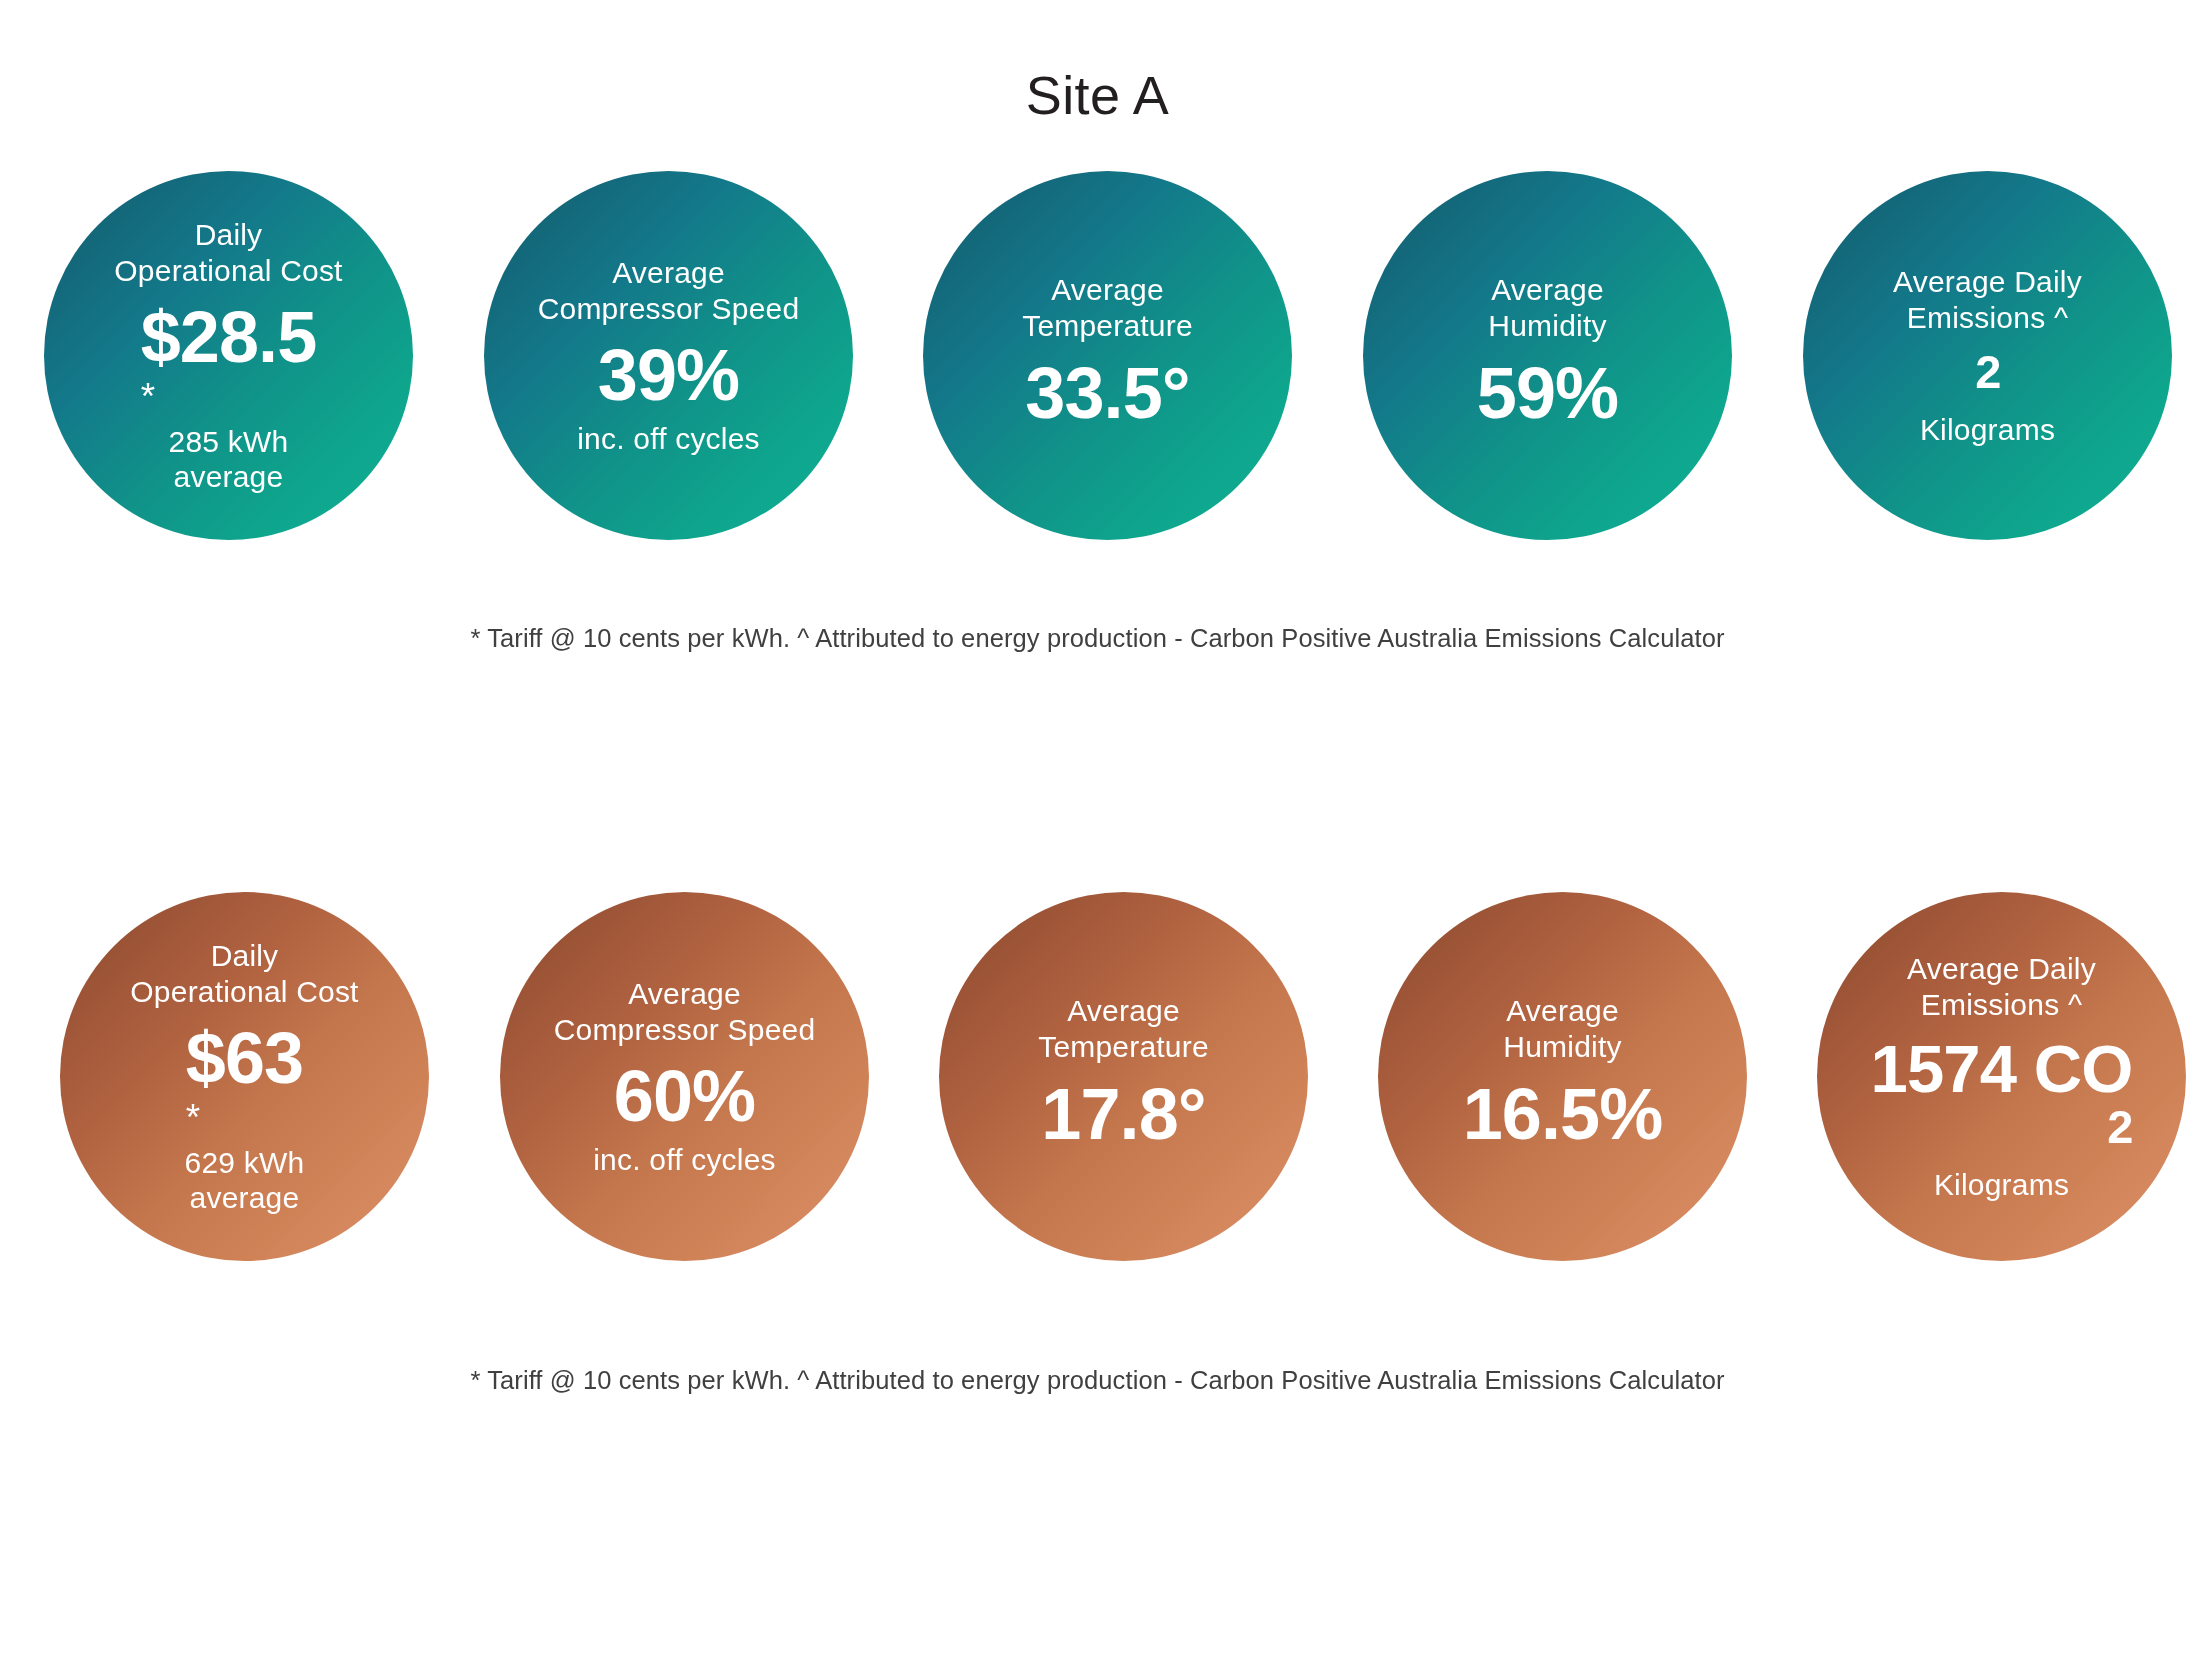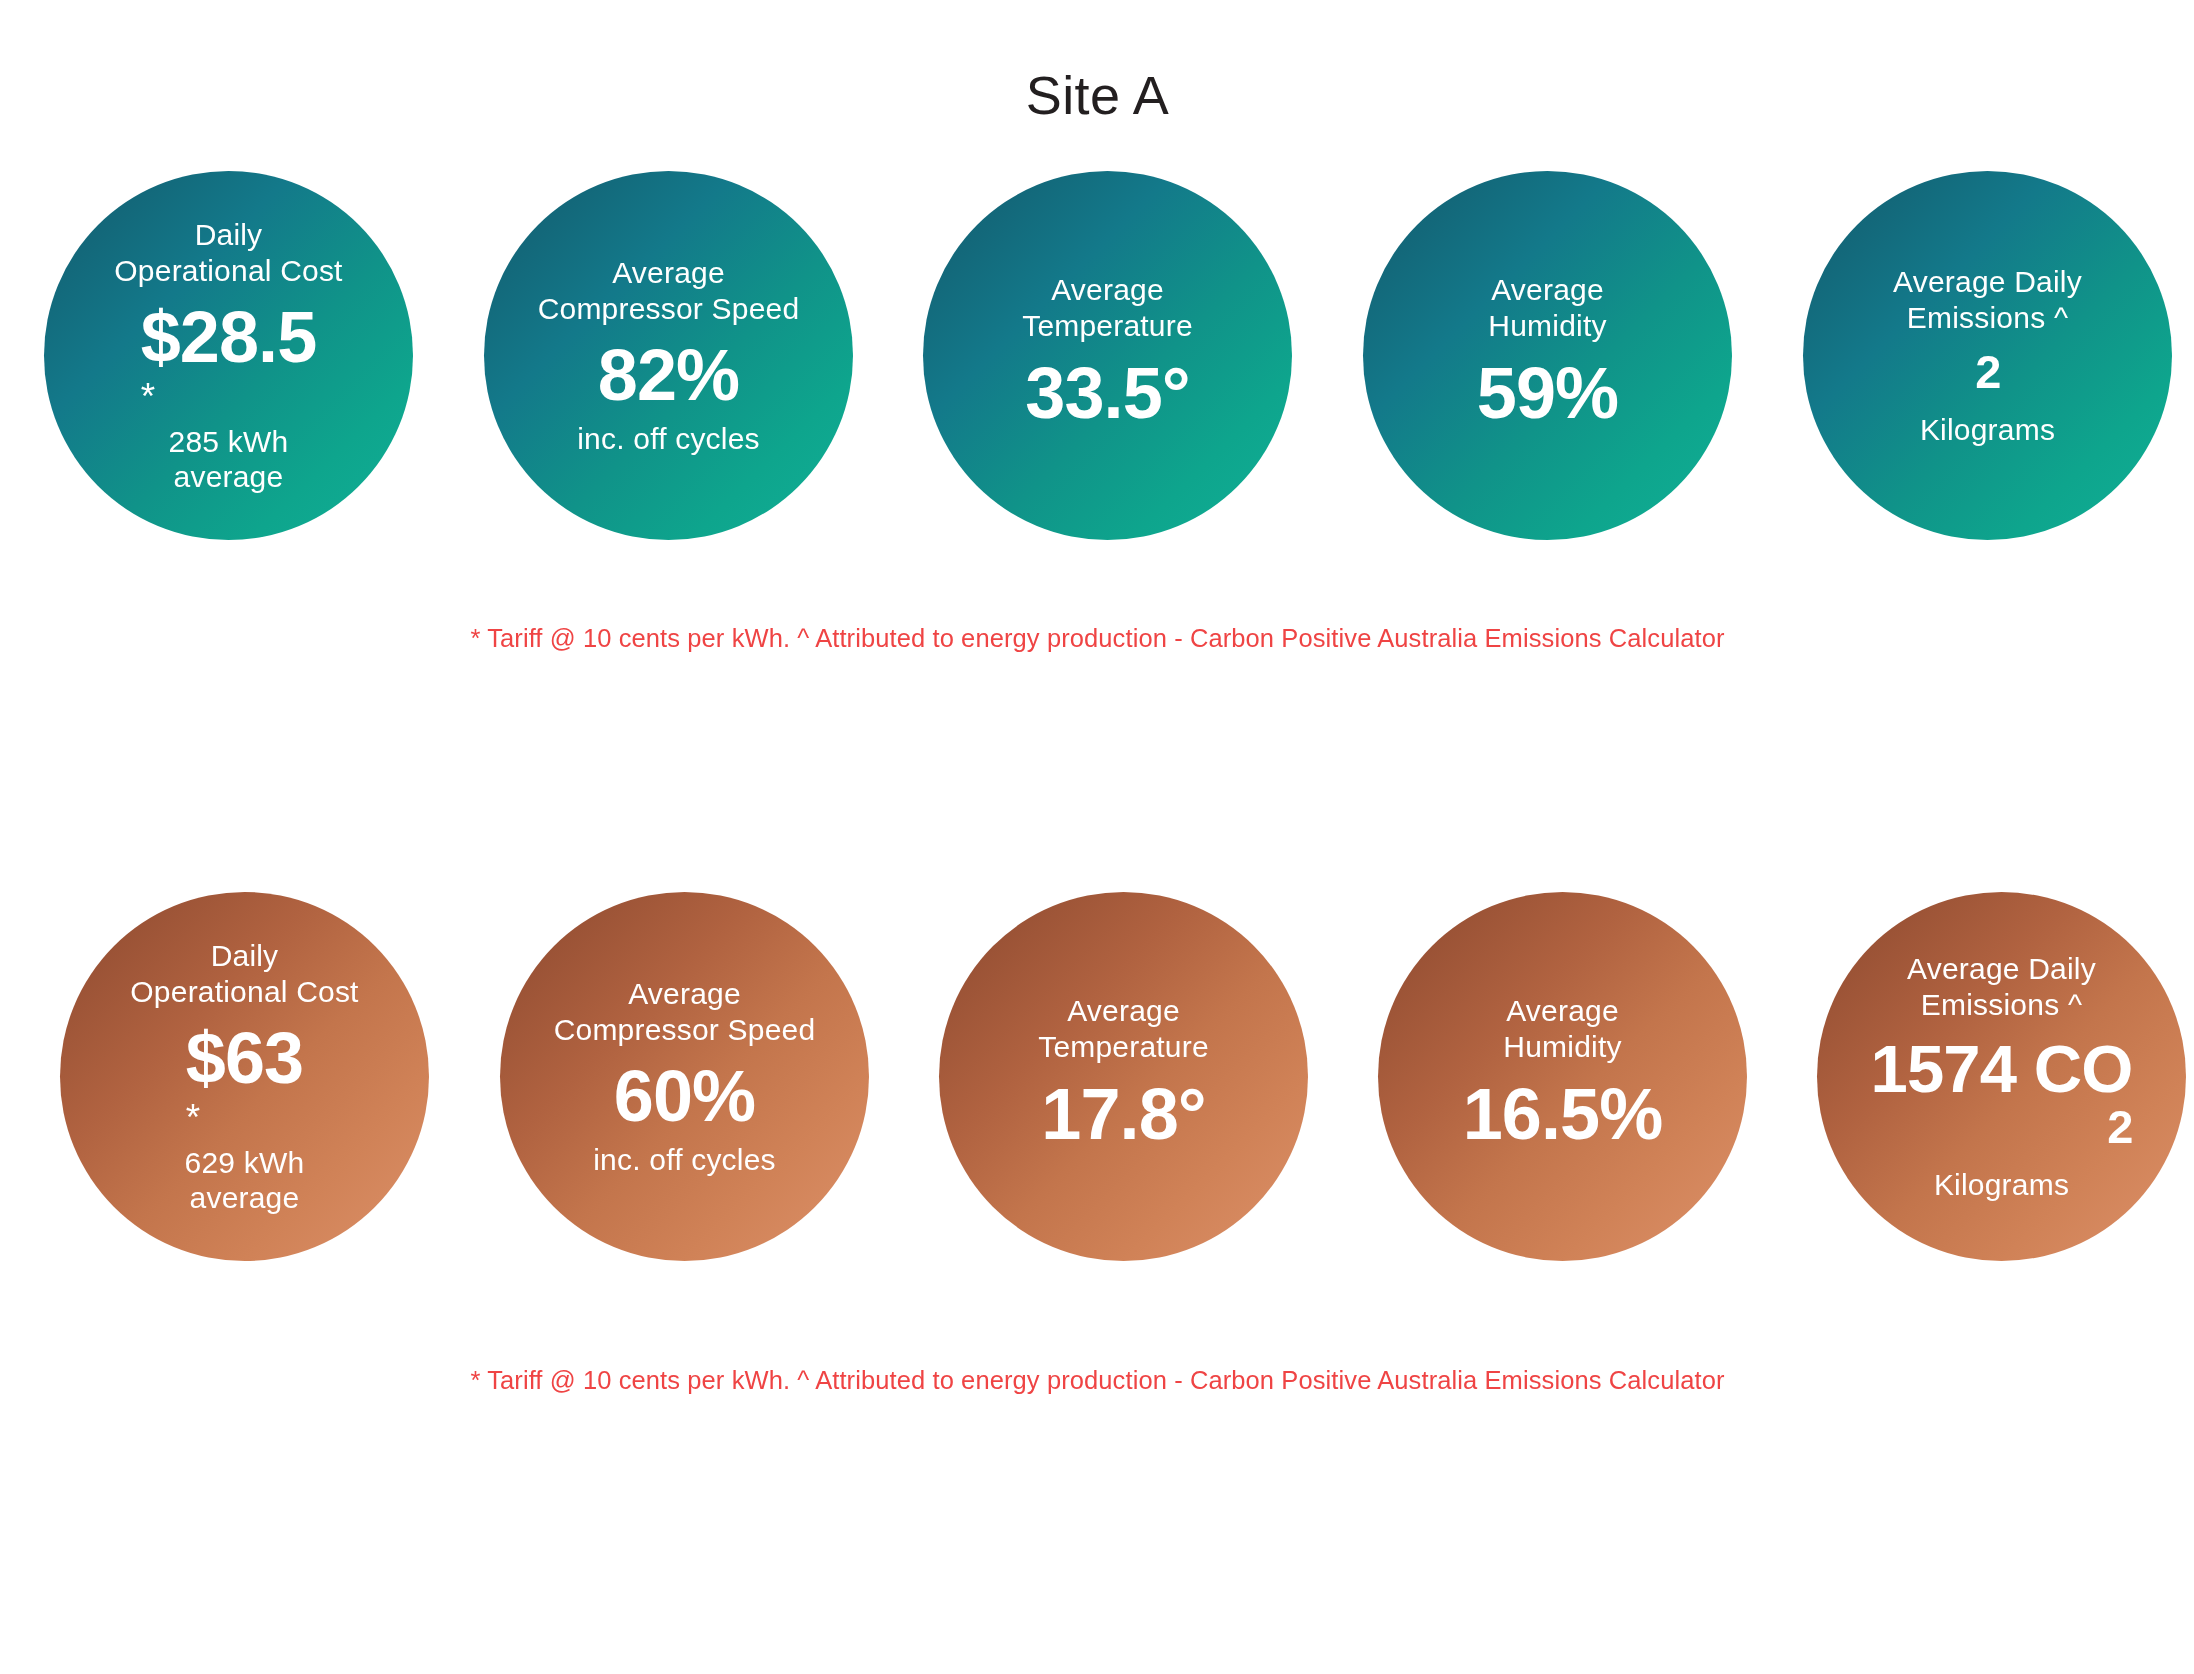--- a/index.html
+++ b/index.html
@@ -129,21 +129,21 @@
   }
 
   
   .bubble.two-line-label .label { line-height: 1.2; }
   .bubble.wide-value .value { font-size: 67px; }
 
   .footnote {
     text-align: center;
     font-size: 25.5px;
     font-weight: 400;
-    color: #ef4444;
+    color: #404040;
     letter-spacing: 0.1px;
     margin: 0;
     padding-top: 40px;
   }
   #section-b .footnote { padding-top: 61px; }
 </style>
 </head>
 <body>
 
 <div class="page">
@@ -167,21 +167,21 @@
           <span>average</span>
         </div>
       </div>
 
       <div class="bubble teal two-line-label" style="left:484px">
         <div class="label">
           <span>Average</span><br>
           <span>Compressor Speed</span>
         </div>
         <div class="value">
-          <span>82%</span>
+          <span>39%</span>
         </div>
         <div class="sublabel">
           <span>inc. off cycles</span>
         </div>
       </div>
 
       <div class="bubble teal two-line-label" style="left:923px">
         <div class="label">
           <span>Average</span><br>
           <span>Temperature</span>

